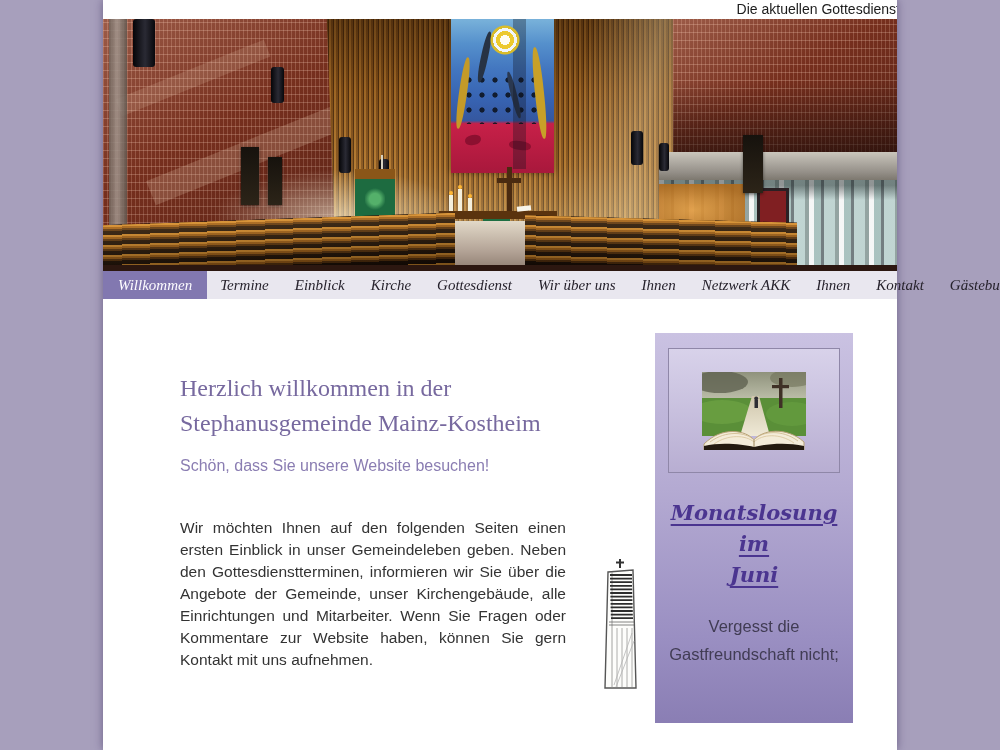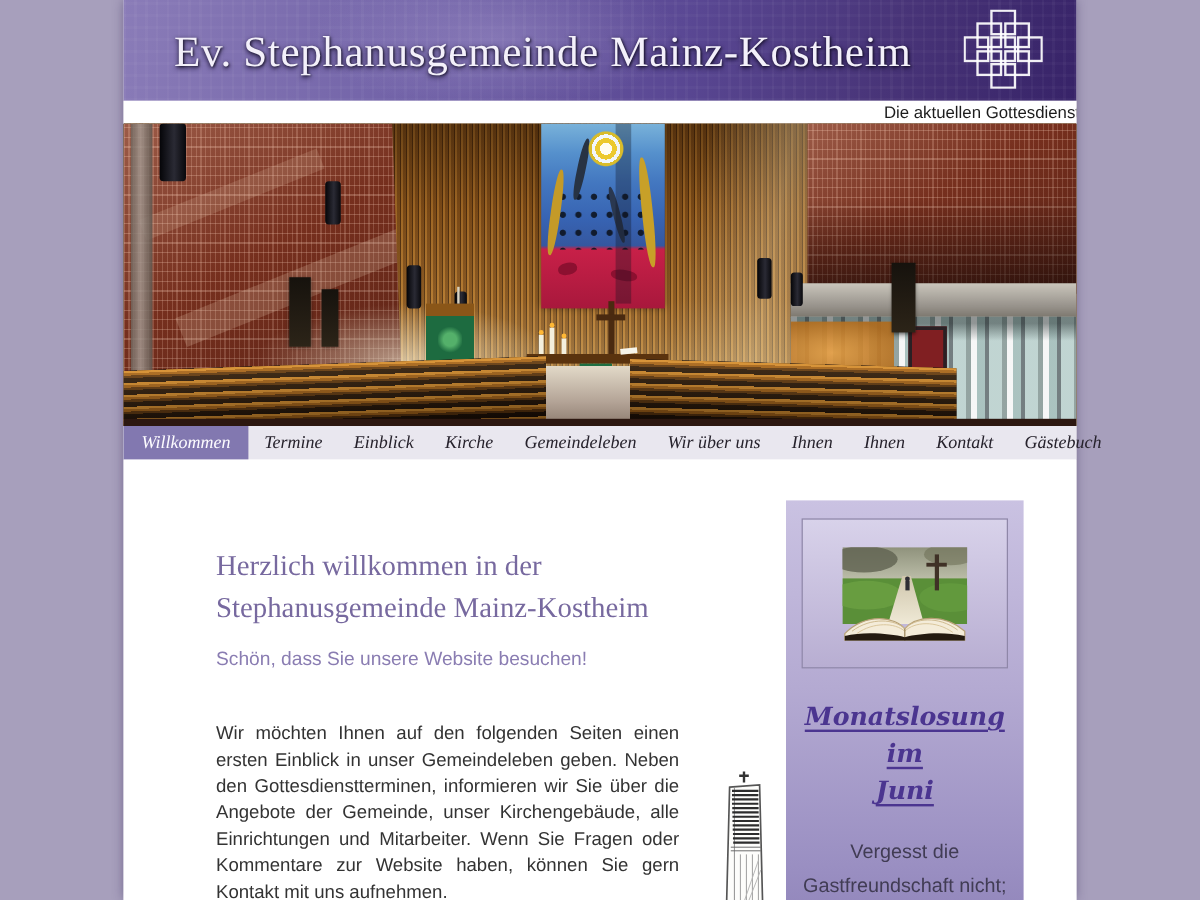--- a/index.html
+++ b/index.html
@@ -192,34 +192,20 @@
     text-underline-offset:4px;
   }
   .monats-link span{display:block;}
   .quote{margin-top:22px;font-size:16.5px;line-height:28px;color:#413c54;}
 </style>
 </head>
 <body>
 
 <div class="page">
 
-  <header class="header">
-    <h1 class="site-title">Ev. Stephanusgemeinde Mainz-Kostheim</h1>
-    <svg class="logo" viewBox="0 0 74 74" fill="none" stroke="rgba(255,255,255,.93)" stroke-width="2.2">
-      <rect x="26" y="1" width="22" height="22"></rect>
-      <rect x="26" y="51" width="22" height="22"></rect>
-      <rect x="1" y="26" width="22" height="22"></rect>
-      <rect x="51" y="26" width="22" height="22"></rect>
-      <rect x="13" y="13" width="22" height="22"></rect>
-      <rect x="39" y="13" width="22" height="22"></rect>
-      <rect x="13" y="39" width="22" height="22"></rect>
-      <rect x="39" y="39" width="22" height="22"></rect>
-      <rect x="26" y="26" width="22" height="22"></rect>
-    </svg>
-  </header>
 
   <div class="topbar">
     <a href="#" class="topbar-link">Die aktuellen Gottesdienst</a>
   </div>
 
   <div class="hero">
     <div class="h-wood"></div>
     <div class="h-beamlight"></div>
     <div class="h-banner">
       <span class="sq sq1"></span>
@@ -265,23 +251,24 @@
     <div class="pews pews-left"></div>
     <div class="pews pews-right"></div>
     <div class="h-floor"></div>
   </div>
 
   <nav class="nav">
     <a href="#" class="nav-item active">Willkommen</a>
     <a href="#" class="nav-item">Termine</a>
     <a href="#" class="nav-item">Einblick</a>
     <a href="#" class="nav-item">Kirche</a>
-    <a href="#" class="nav-item">Gemeindeleben</a>
+    <a href="#" class="nav-item">Gottesdienst</a>
     <a href="#" class="nav-item">Wir über uns</a>
     <a href="#" class="nav-item">Ihnen</a>
+    <a href="#" class="nav-item">Netzwerk AKK</a>
     <a href="#" class="nav-item">Ihnen</a>
     <a href="#" class="nav-item">Kontakt</a>
     <a href="#" class="nav-item">Gästebuch</a>
   </nav>
 
   <div class="content">
 
     <div class="main-col">
       <h2 class="heading">
         <span>Herzlich willkommen in der</span>

